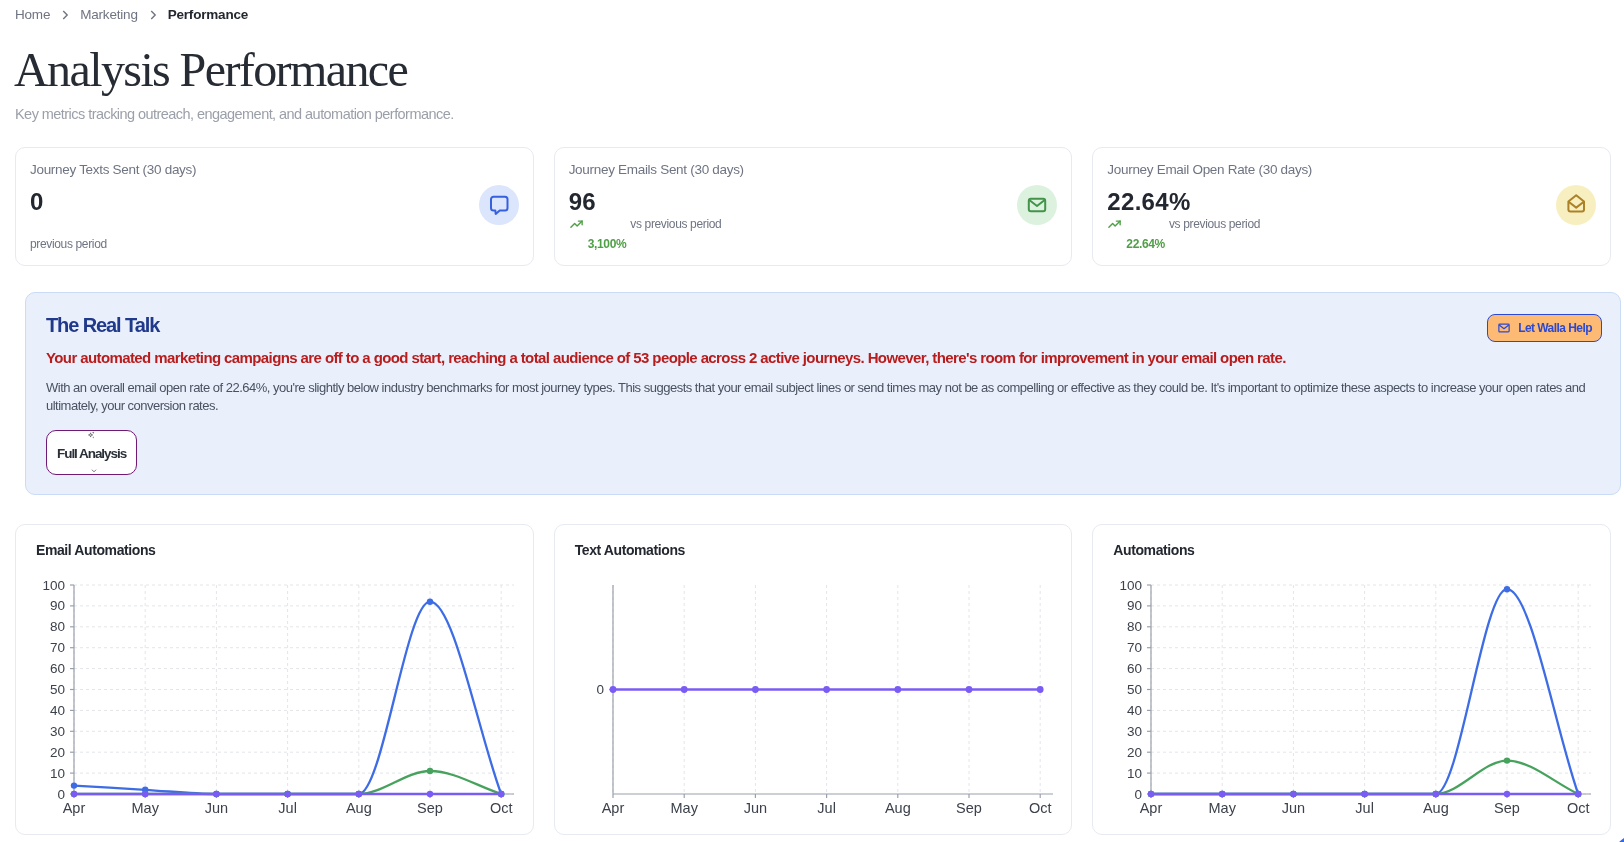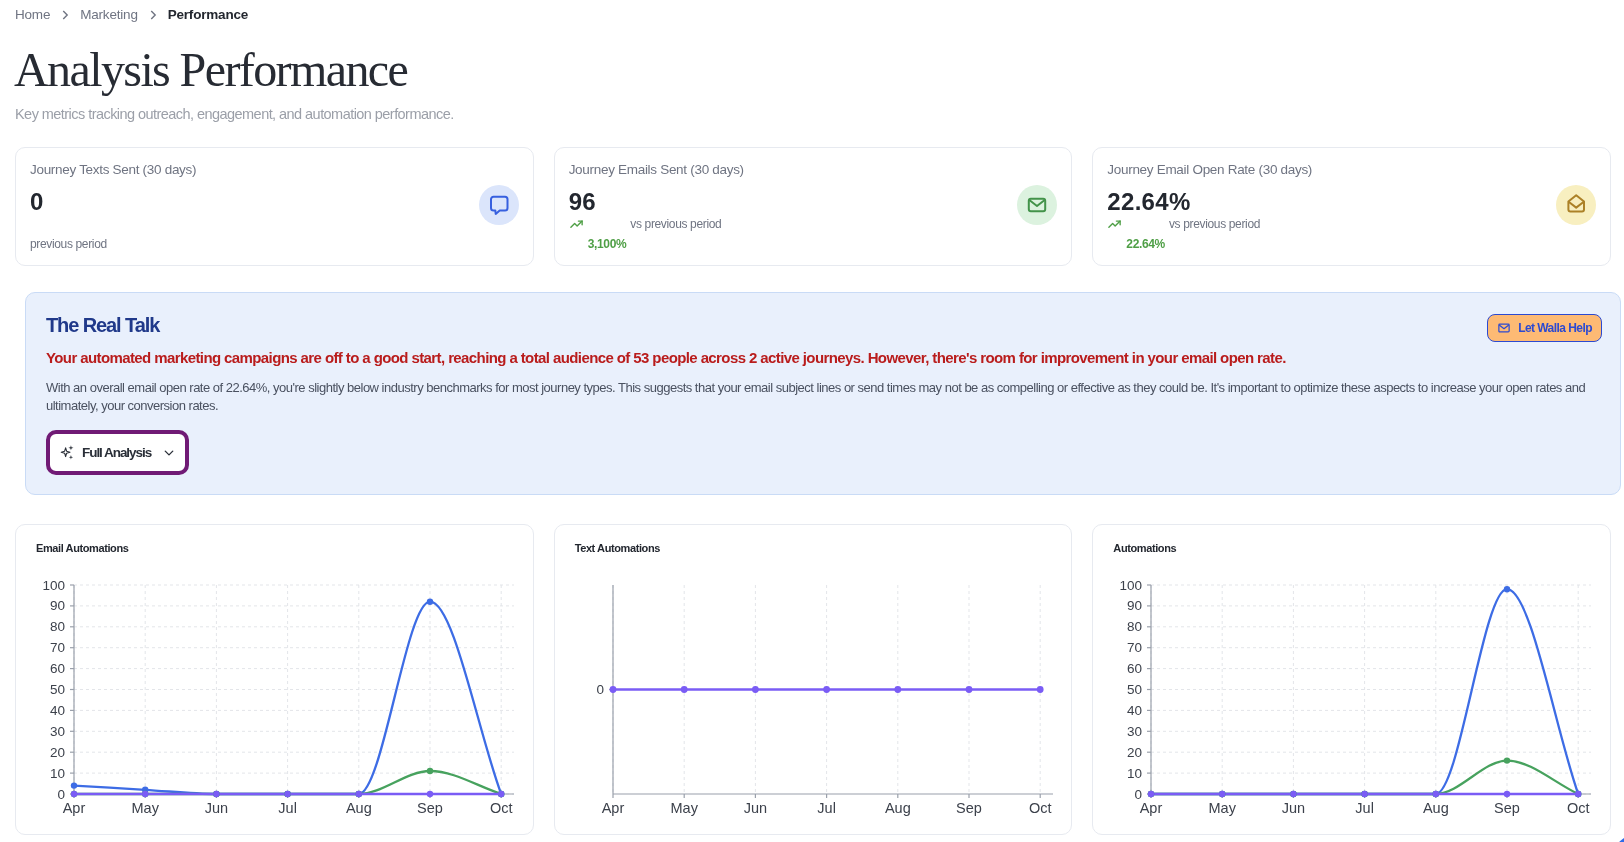--- a/index.html
+++ b/index.html
@@ -14,25 +14,25 @@
 .stat { flex:1; height:119px; background:#fff; border:1px solid #e7eaf0; border-radius:10px; padding:14px 14px; position:relative; }
 .stat .t { font-size:13.5px; letter-spacing:-0.3px; color:#6f7482; margin-top:0px; }
 .stat .v { font-size:24px; font-weight:700; color:#23272f; margin-top:11px; letter-spacing:.3px; }
 .stat .b { position:absolute; left:14px; bottom:14px; font-size:12px; letter-spacing:-0.35px; color:#6f7482; display:flex; align-items:center; gap:4px; }
 .stat .b .pct { color:#4f9f46; font-weight:700;margin-top:40px; }
 .ic { position:absolute; right:14px; top:37px; width:40px; height:40px; border-radius:50%; display:flex; align-items:center; justify-content:center; }
 .realtalk { position:absolute; left:25px; top:292px; width:1596px; height:203px; background:#e9f0fc; border:1px solid #c9dbf6; border-radius:10px; }
 .rt-h { position:absolute; left:20px; top:21px; font-size:20px; font-weight:700; color:#20398a; letter-spacing:-1.1px; }
 .rt-blue { position:absolute; left:20px; top:56px; width:1580px; font-size:15px; letter-spacing:-0.6px; font-weight:700; color:#b91c1c; white-space:nowrap; }
 .rt-gray { position:absolute; left:20px; top:86px; width:1596px; font-size:13px; letter-spacing:-0.5px; line-height:18px; color:#4a5160; }
-.rt-btn { position:absolute; left:20px; top:137px; height:45px; background:#fff; border:4px solid #701a75; border-radius:10px; display:flex; align-items:center; padding:0 10px; gap:7px; font-size:13.5px; letter-spacing:-1.05px; font-weight:700; color:#2a2f38; }
+.rt-btn { position:absolute; left:20px; top:137px; height:45px; background:#fff; border:1px solid #701a75; border-radius:10px; display:flex; align-items:center; padding:0 10px; gap:7px; font-size:13.5px; letter-spacing:-1.05px; font-weight:700; color:#2a2f38;flex-direction:column; }
 .walla { position:absolute; right:18px; top:21px; height:28px; background:#fdba74; border:1px solid #2c4ad1; border-radius:8px; display:flex; align-items:center; padding:0 9px; gap:7px; font-size:12px; letter-spacing:-0.55px; font-weight:700; color:#2c4ad1; }
 .chartrow { position:absolute; left:15px; top:524px; width:1596px; display:flex; gap:20px; }
 .chart { flex:1; height:311px; background:#fff; border:1px solid #e7eaf0; border-radius:10px; position:relative; }
-.chart .ct { position:absolute; left:20px; top:17px; font-size:11px; letter-spacing:-0.4px; font-weight:700; color:#23272f; }
+.chart .ct { position:absolute; left:20px; top:17px; font-size:14px; letter-spacing:-0.4px; font-weight:700; color:#23272f; }
 .chart svg { position:absolute; left:0; top:0; }
 .fab { position:absolute; right:-40px; bottom:-44px; width:52px; height:52px; border-radius:50%; background:#2e6bea; }
 </style>
 </head>
 <body>
 <div class="page">
   <div class="crumbs">
     <span>Home</span>
     <span class="sep">
         <svg width="14" height="14" viewBox="0 0 16 16" fill="none" stroke="#6f7482" stroke-width="1.6">

